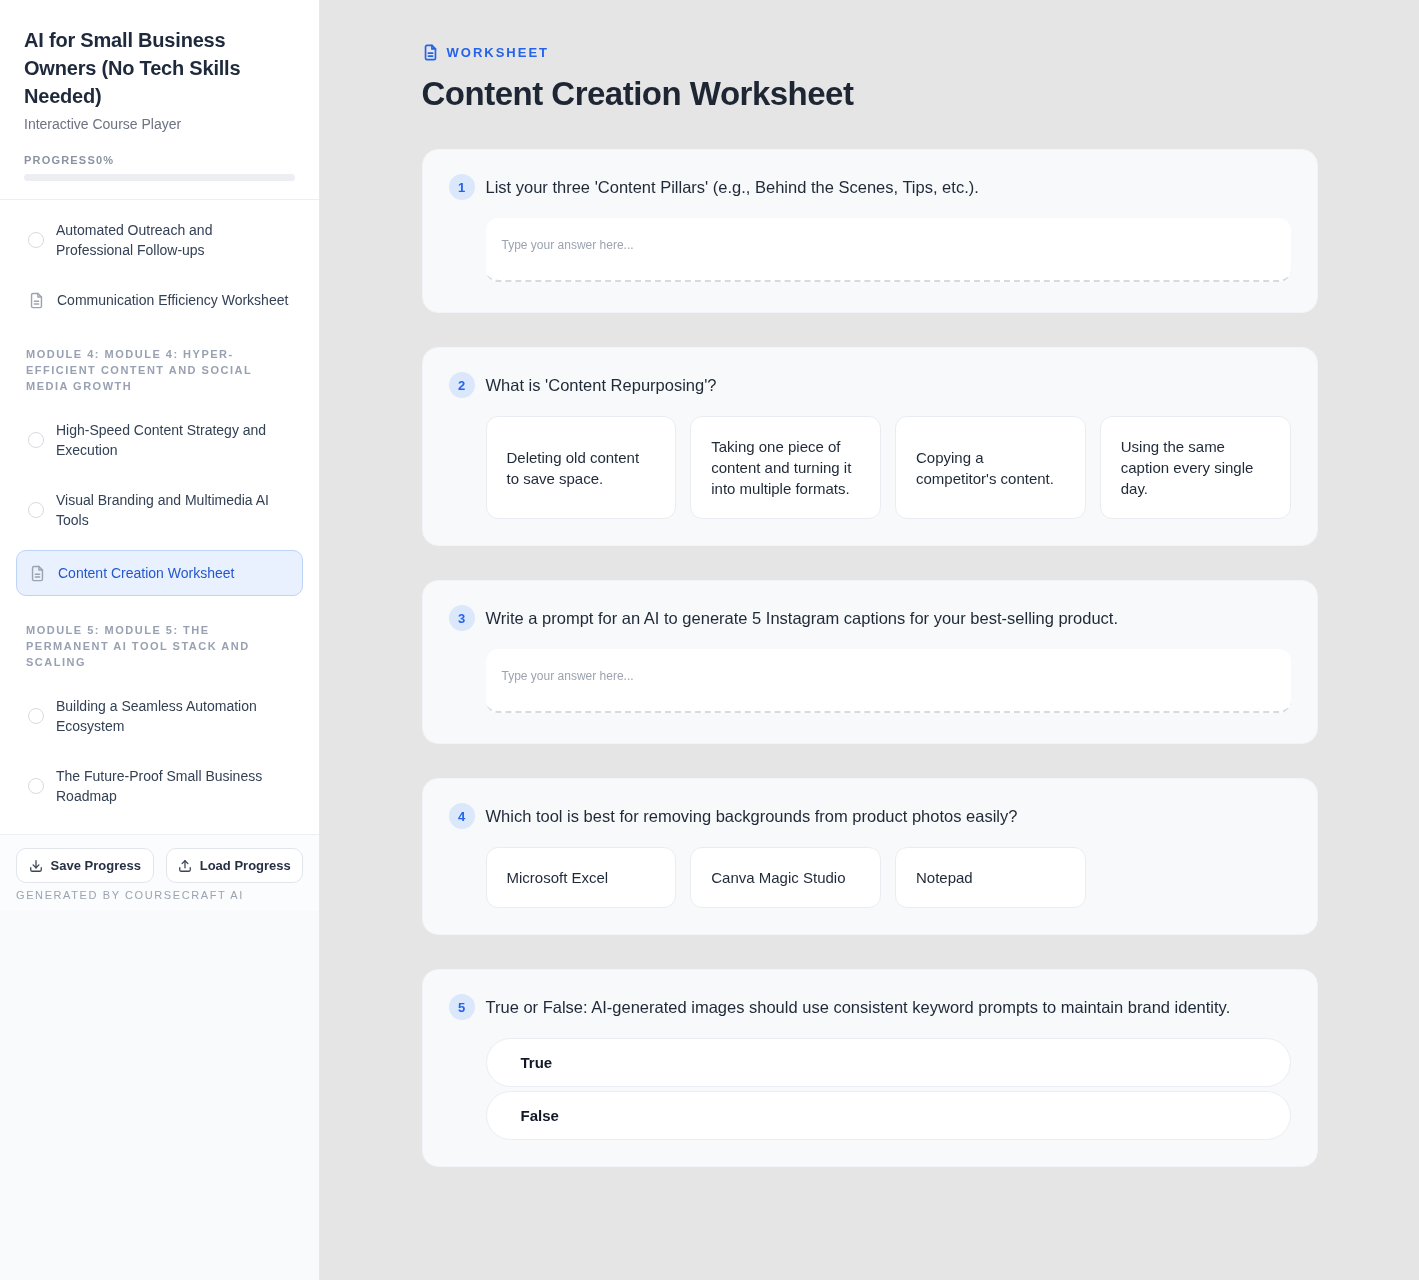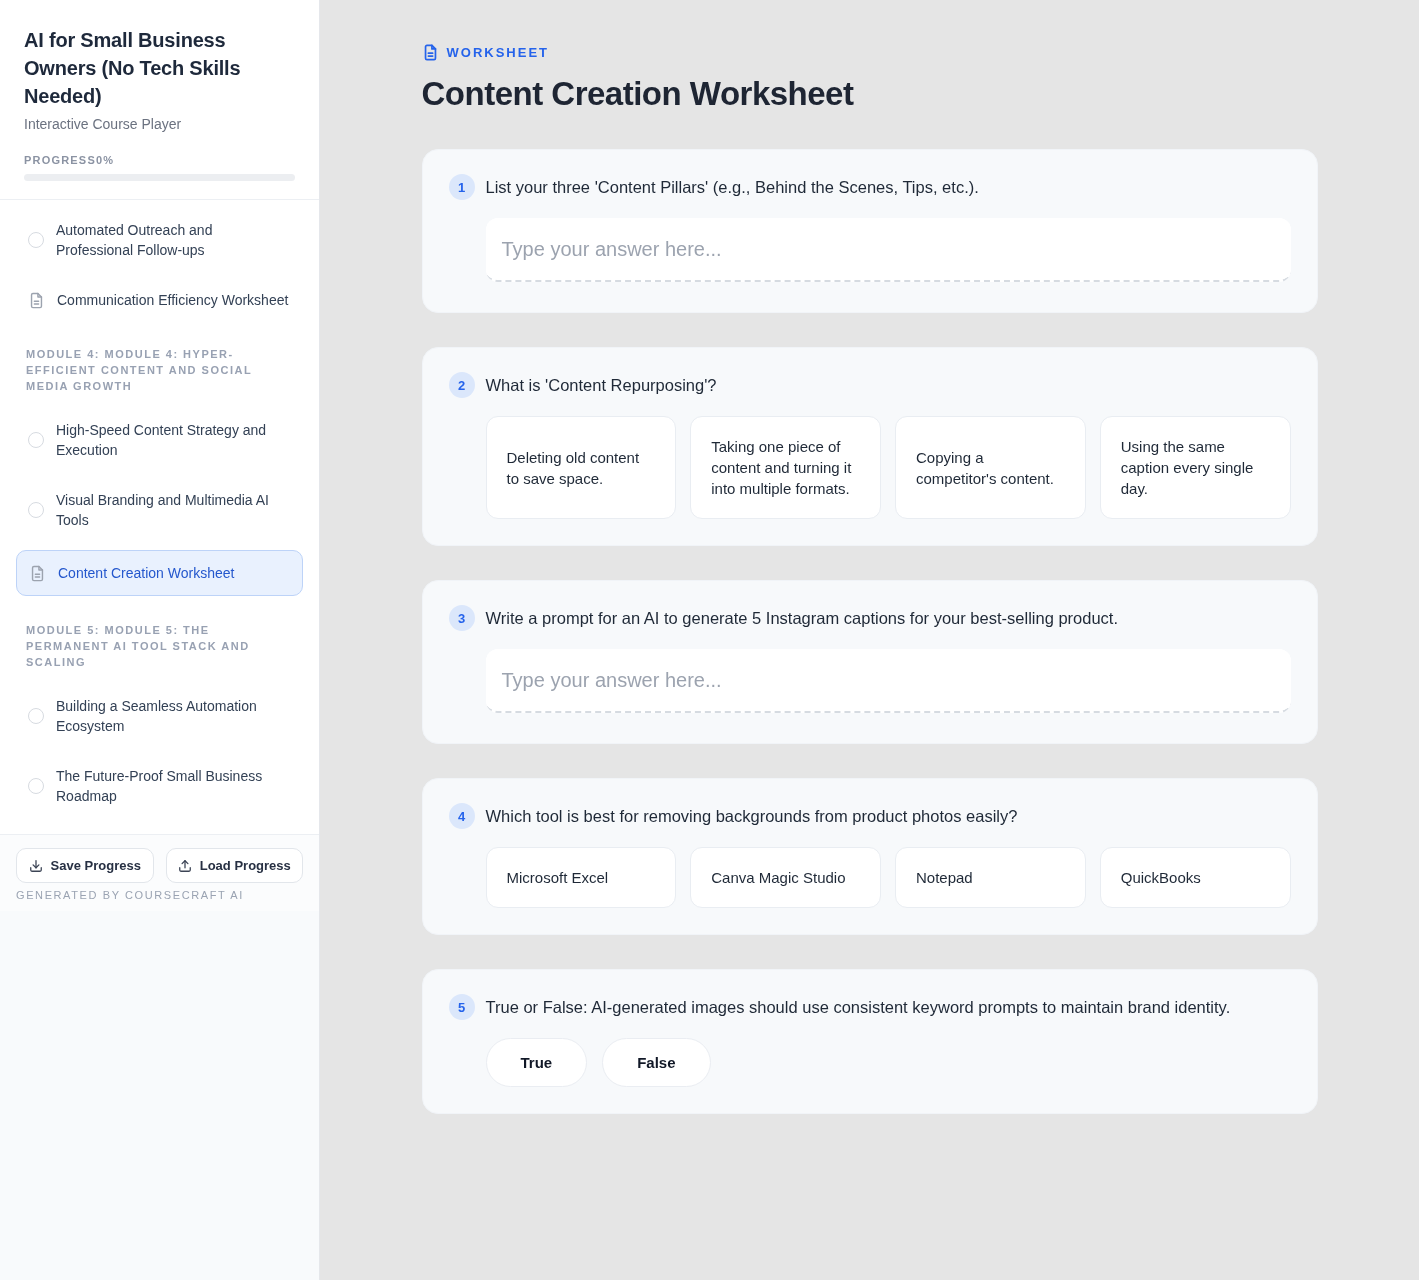--- a/index.html
+++ b/index.html
@@ -48,29 +48,29 @@
 
   .q-card { background:#f7f9fb; border:1px solid #f1f4f8; border-radius:16px; padding:26px; margin-top:34px; }
   .q-card:first-of-type { margin-top:36px; }
   .q-head { display:flex; align-items:flex-start; gap:11px; }
   .q-num { width:26px; height:26px; flex:0 0 26px; background:#dbe7fb; color:#2563eb; border-radius:50%;
            font-size:13px; font-weight:700; display:flex; align-items:center; justify-content:center; margin-top:-2px; }
   .q-text { font-size:16.5px; font-weight:500; color:#1f2937; line-height:23px; }
   .q-body { margin-left:37px; margin-top:18px; }
 
   .answer-area { width:100%; height:64px; background:#ffffff; border:none; border-bottom:2px dashed #d6dbe1;
-                 border-radius:12px; padding:20px 16px; font-size:20px; color:#1f2937; resize:none;
+                 border-radius:12px; padding:20px 16px; font-size:12px; color:#1f2937; resize:none;
                  font-family:inherit; outline:none; }
   .answer-area::placeholder { color:#9ca3af; }
 
   .opt-grid { display:grid; grid-template-columns:1fr 1fr 1fr 1fr; gap:14px; }
   .opt { background:#ffffff; border:1px solid #e9edf2; border-radius:12px; padding:19px 20px; font-size:15px;
          color:#1f2937; line-height:21px; cursor:pointer; text-align:left; font-family:inherit; display:flex; align-items:center; }
 
-  .tf-row { display:flex; gap:15px; }
+  .tf-row { display:flex; gap:4px;flex-direction:column; }
   .tf-pill { background:#ffffff; border:1px solid #eaedf2; border-radius:999px; padding:0 34px; height:49px;
              font-size:15px; font-weight:700; color:#111827; cursor:pointer; font-family:inherit; display:flex; align-items:center; }
 </style>
 </head>
 <body>
 
 <div class="app">
 
   <div class="left-col">
     <aside class="sidebar">
@@ -223,21 +223,20 @@
       <section class="q-card">
         <div class="q-head">
           <span class="q-num">4</span>
           <span class="q-text">Which tool is best for removing backgrounds from product photos easily?</span>
         </div>
         <div class="q-body">
           <div class="opt-grid">
             <button class="opt">Microsoft Excel</button>
             <button class="opt">Canva Magic Studio</button>
             <button class="opt">Notepad</button>
-            <button class="opt">QuickBooks</button>
           </div>
         </div>
       </section>
 
       <section class="q-card">
         <div class="q-head">
           <span class="q-num">5</span>
           <span class="q-text">True or False: AI-generated images should use consistent keyword prompts to maintain brand identity.</span>
         </div>
         <div class="q-body">

